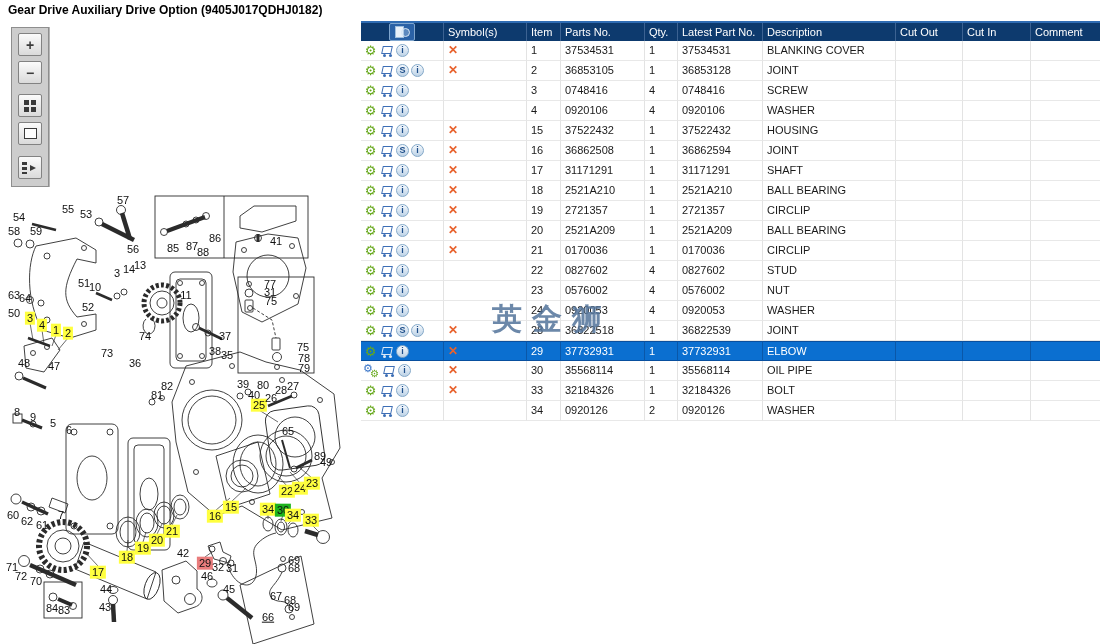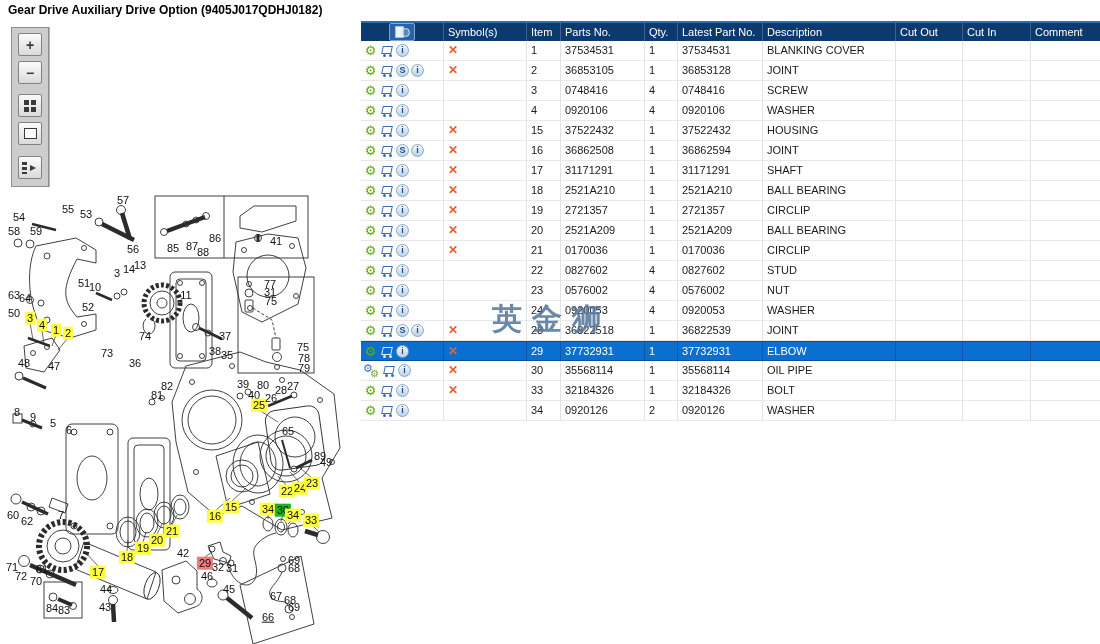--- a/index.html
+++ b/index.html
@@ -321,21 +321,21 @@
       <span class="dlabel" style="left: 271px; top: 398px;">26</span>
       <span class="dlabel" style="left: 281px; top: 390px;">28</span>
       <span class="dlabel" style="left: 293px; top: 386px;">27</span>
       <span class="dlabel" style="left: 288px; top: 431px;">65</span>
       <span class="dlabel" style="left: 17px; top: 412px;">8</span>
       <span class="dlabel" style="left: 33px; top: 417px;">9</span>
       <span class="dlabel" style="left: 53px; top: 423px;">5</span>
       <span class="dlabel" style="left: 69px; top: 430px;">6</span>
       <span class="dlabel" style="left: 13px; top: 515px;">60</span>
       <span class="dlabel" style="left: 27px; top: 521px; text-align: center;">62</span>
-      <span class="dlabel" style="left: 42px; top: 525px; margin-top: 44px;">61</span>
+      <span class="dlabel" style="left: 42px; top: 525px;">61</span>
       <span class="dlabel" style="left: 61px; top: 515px;">7</span>
       <span class="dlabel" style="left: 12px; top: 567px;">71</span>
       <span class="dlabel" style="left: 21px; top: 576px;">72</span>
       <span class="dlabel" style="left: 36px; top: 581px;">70</span>
       <span class="dlabel" style="left: 52px; top: 608px;">84</span>
       <span class="dlabel" style="left: 64px; top: 610px;">83</span>
       <span class="dlabel hl-y" style="left: 98px; top: 572px;">17</span>
       <span class="dlabel hl-y" style="left: 127px; top: 557px;">18</span>
       <span class="dlabel hl-y" style="left: 143px; top: 548px;">19</span>
       <span class="dlabel hl-y" style="left: 157px; top: 540px;">20</span>

